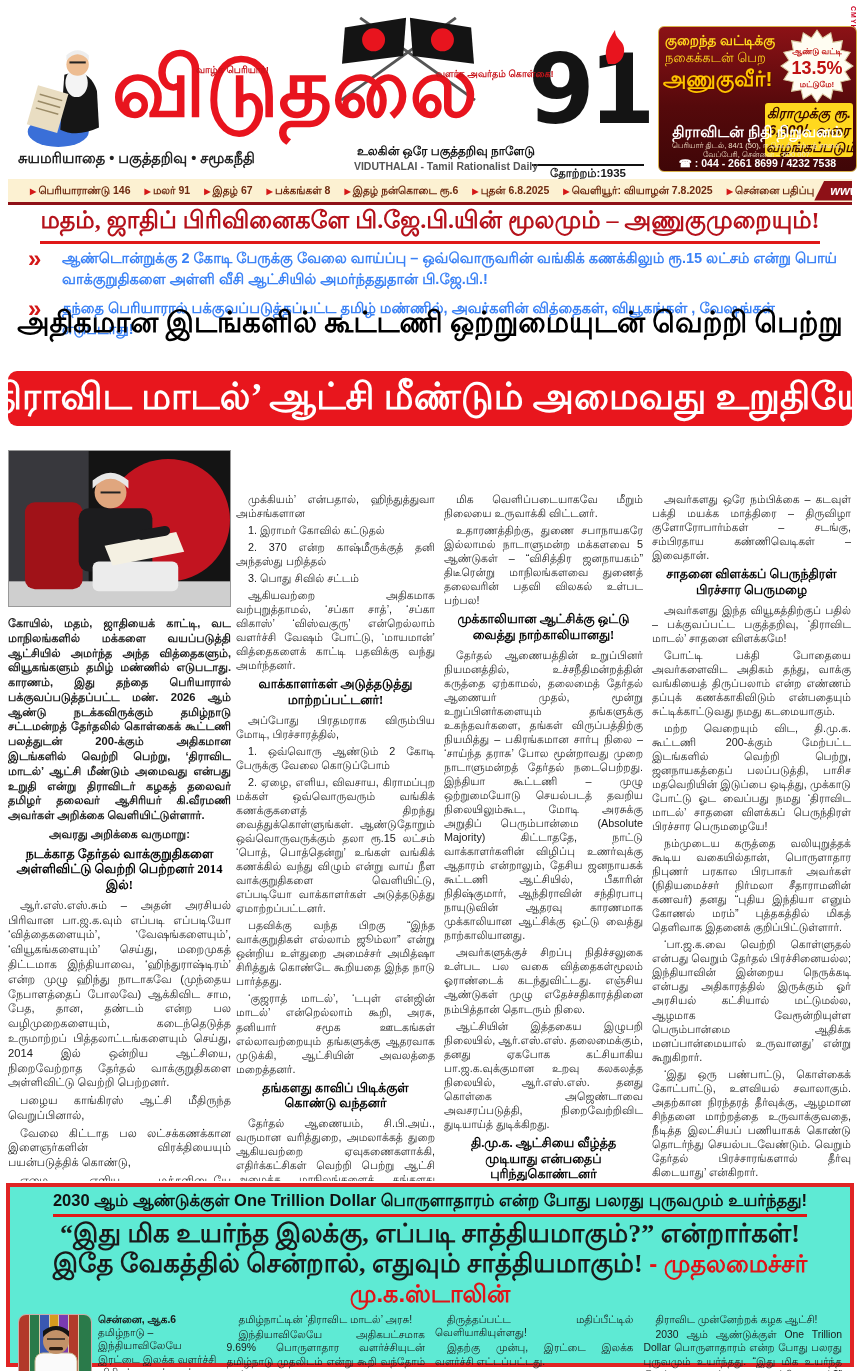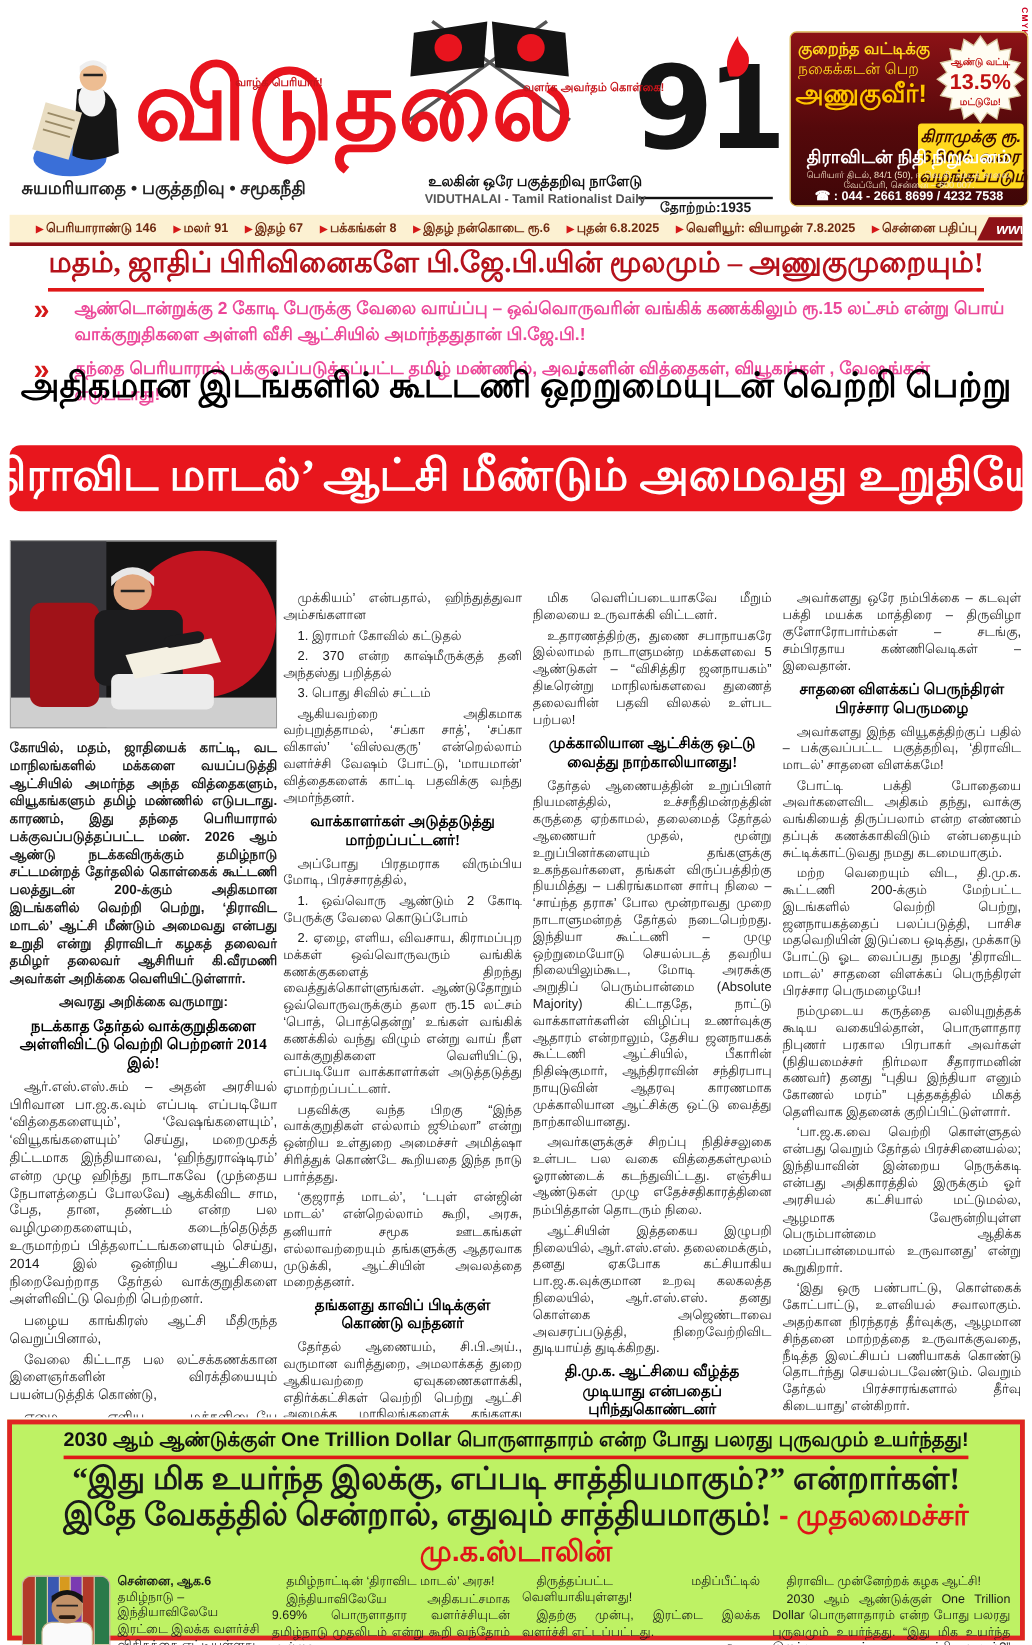--- a/index.html
+++ b/index.html
@@ -50,21 +50,21 @@
   .infobar .items span{font-size:10.5px;font-weight:bold;color:#6e2a10;white-space:nowrap;}
   .infobar .items span::before{content:"▶ ";color:#d41818;font-size:8px;}
   .ribbon{background:#8e1117;color:#fff;font-weight:bold;font-style:italic;font-size:12.5px;
         padding:3px 10px 3px 16px;clip-path:polygon(10px 0,100% 0,100% 100%,0 100%);}
   
   .h1red{position:absolute;left:8px;top:207px;width:844px;text-align:center;}
   .h1red span{display:inline-block;font-size:24px;font-weight:bold;color:#b5121b;
         font-family:"Liberation Serif",serif;border-bottom:3px solid #e01818;padding-bottom:4px;}
   .bullets{position:absolute;left:14px;top:248px;width:832px;}
   .bullets>div{position:relative;padding-left:48px;margin-bottom:8px;font-size:14.5px;
-        font-weight:bold;line-height:1.45;color:#ec4899;text-align:left;}
+        font-weight:bold;line-height:1.45;color:#3b82f6;text-align:left;}
   .bullets>div::before{content:"»";position:absolute;left:14px;top:-6px;color:#d41818;font-size:24px;font-weight:bold;}
   .deck{position:absolute;left:8px;top:305px;width:844px;text-align:center;
         font-family:"Liberation Serif",serif;font-weight:bold;font-size:29px;line-height:1.18;color:#000;}
   .banner{position:absolute;left:8px;top:371px;width:844px;height:55px;background:#e8161d;
         border-radius:9px;display:flex;align-items:center;justify-content:center;}
   .banner span{color:#fff;font-weight:bold;font-size:37px;font-family:"Liberation Serif",serif;
         white-space:nowrap;}
   
   .article{position:absolute;left:8px;top:440px;width:844px;height:741px;}
   .leftcol{position:absolute;left:0;top:10px;width:223px;height:731px;overflow:hidden;}
@@ -78,21 +78,21 @@
   .blk-p{text-indent:12px;text-align:justify;margin:0 0 3px;}
   .blk-num{text-indent:12px;text-align:justify;margin:0 0 3px;}
   .blk-h{font-weight:bold;text-align:center;font-family:"Liberation Serif",serif;
         font-size:12.6px;line-height:1.25;margin:5px 0 4px;color:#000;}
   .blk-center{font-weight:bold;text-align:center;margin:4px 0;}
   .blk-caption{font-weight:bold;text-align:justify;margin:0 0 4px;}
   .blk-leadword{display:inline;font-weight:bold;}
   .blk-pcont{display:inline;}
   
   .bottom{position:absolute;left:6px;top:1183px;width:848px;height:184px;box-sizing:border-box;
-        border:4px solid #e02424;background:#bef264;padding:4px 8px;}
+        border:4px solid #e02424;background:#5eead4;padding:4px 8px;}
   .b-h{ text-align:center;font-size:16.5px;font-weight:bold;color:#111;}
   .b-h span{display:inline-block;border-bottom:3px solid #e01818;padding-bottom:2px;}
   .b-q1{text-align:center;font-family:"Liberation Serif",serif;font-weight:bold;font-size:26px;
         line-height:1.15;margin-top:2px;}
   .b-q2{text-align:center;font-family:"Liberation Serif",serif;font-weight:bold;font-size:26px;line-height:1.15;}
   .b-q2 .attr{color:#e01418;font-family:"Liberation Sans",sans-serif;font-size:24px;}
   .bcols{display:flex;gap:10px;margin-top:4px;height:86px;overflow:hidden;}
   .bcol{flex:1;font-size:10.4px;line-height:1.28;overflow:hidden;}
   .bcol .blk-p{margin:0 0 2px;}
   .stalin{float:left;width:72px;height:80px;margin:1px 6px 2px 0;border-radius:8px;overflow:hidden;border:1px solid #caa;}

